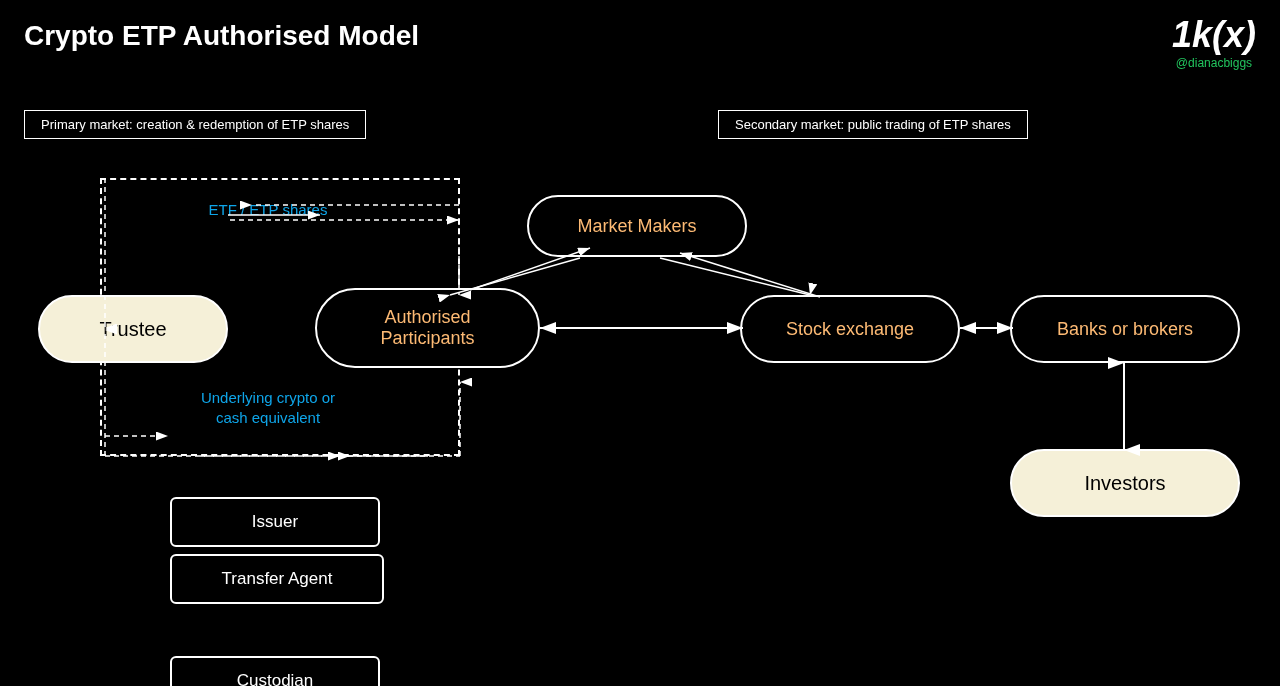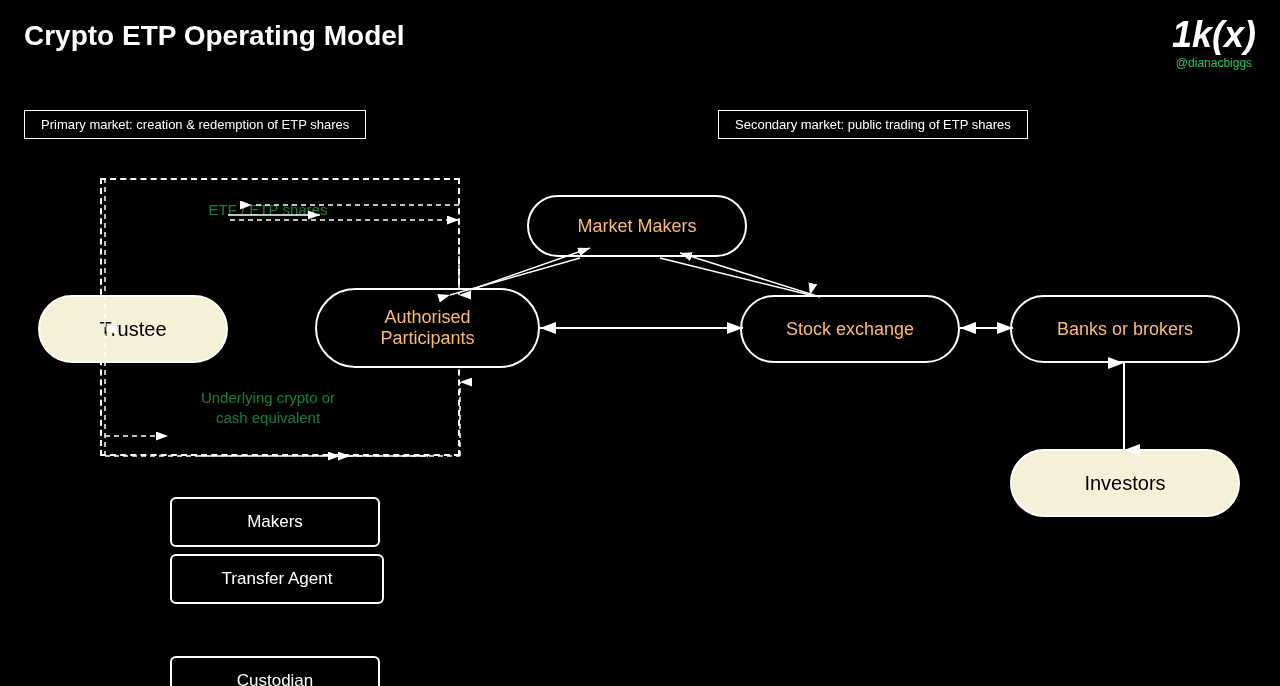--- a/index.html
+++ b/index.html
@@ -95,29 +95,29 @@
 
     
     .dashed-box {
       position: absolute;
       border: 2px dashed #fff;
     }
 
     .label-text {
       position: absolute;
       font-size: 15px;
-      color: #15803d;
+      color: #0ea5e9;
       text-align: center;
       line-height: 1.3;
     }
   </style>
 </head>
 <body>
 
-<div class="title">Crypto ETP Operating Model</div>
+<div class="title">Crypto ETP Authorised Model</div>
 
 <div class="logo">
   <div class="logo-text">1k(x)</div>
   <div class="logo-sub">@dianacbiggs</div>
 </div>
 
 <div class="market-label market-primary">Primary market: creation &amp; redemption of ETP shares</div>
 <div class="market-label market-secondary">Secondary market: public trading of ETP shares</div>
 
 <div class="dashed-box" style="left: 100px; top: 178px; width: 360px; height: 278px;"></div>
@@ -141,21 +141,21 @@
 
 <div class="node node-pill" style="left: 1010px; top: 295px; width: 230px; height: 68px; font-size: 18px;">
   <span>Banks or brokers</span>
 </div>
 
 <div class="node node-pill-cream" style="left: 1010px; top: 449px; width: 230px; height: 68px; font-size: 20px;">
   <span>Investors</span>
 </div>
 
 <div class="node node-rect" style="left: 170px; top: 497px; width: 210px; height: 50px; font-size: 17px;">
-  <span>Makers</span>
+  <span>Issuer</span>
 </div>
 
 <div class="node node-rect" style="left: 170px; top: 554px; width: 214px; height: 50px; font-size: 17px;">
   <span>Transfer Agent</span>
 </div>
 
 <div class="node node-rect" style="left: 170px; top: 611px; width: 210px; height: 50px; font-size: 17px; margin-top: 45px;">
   <span>Custodian</span>
 </div>
 

